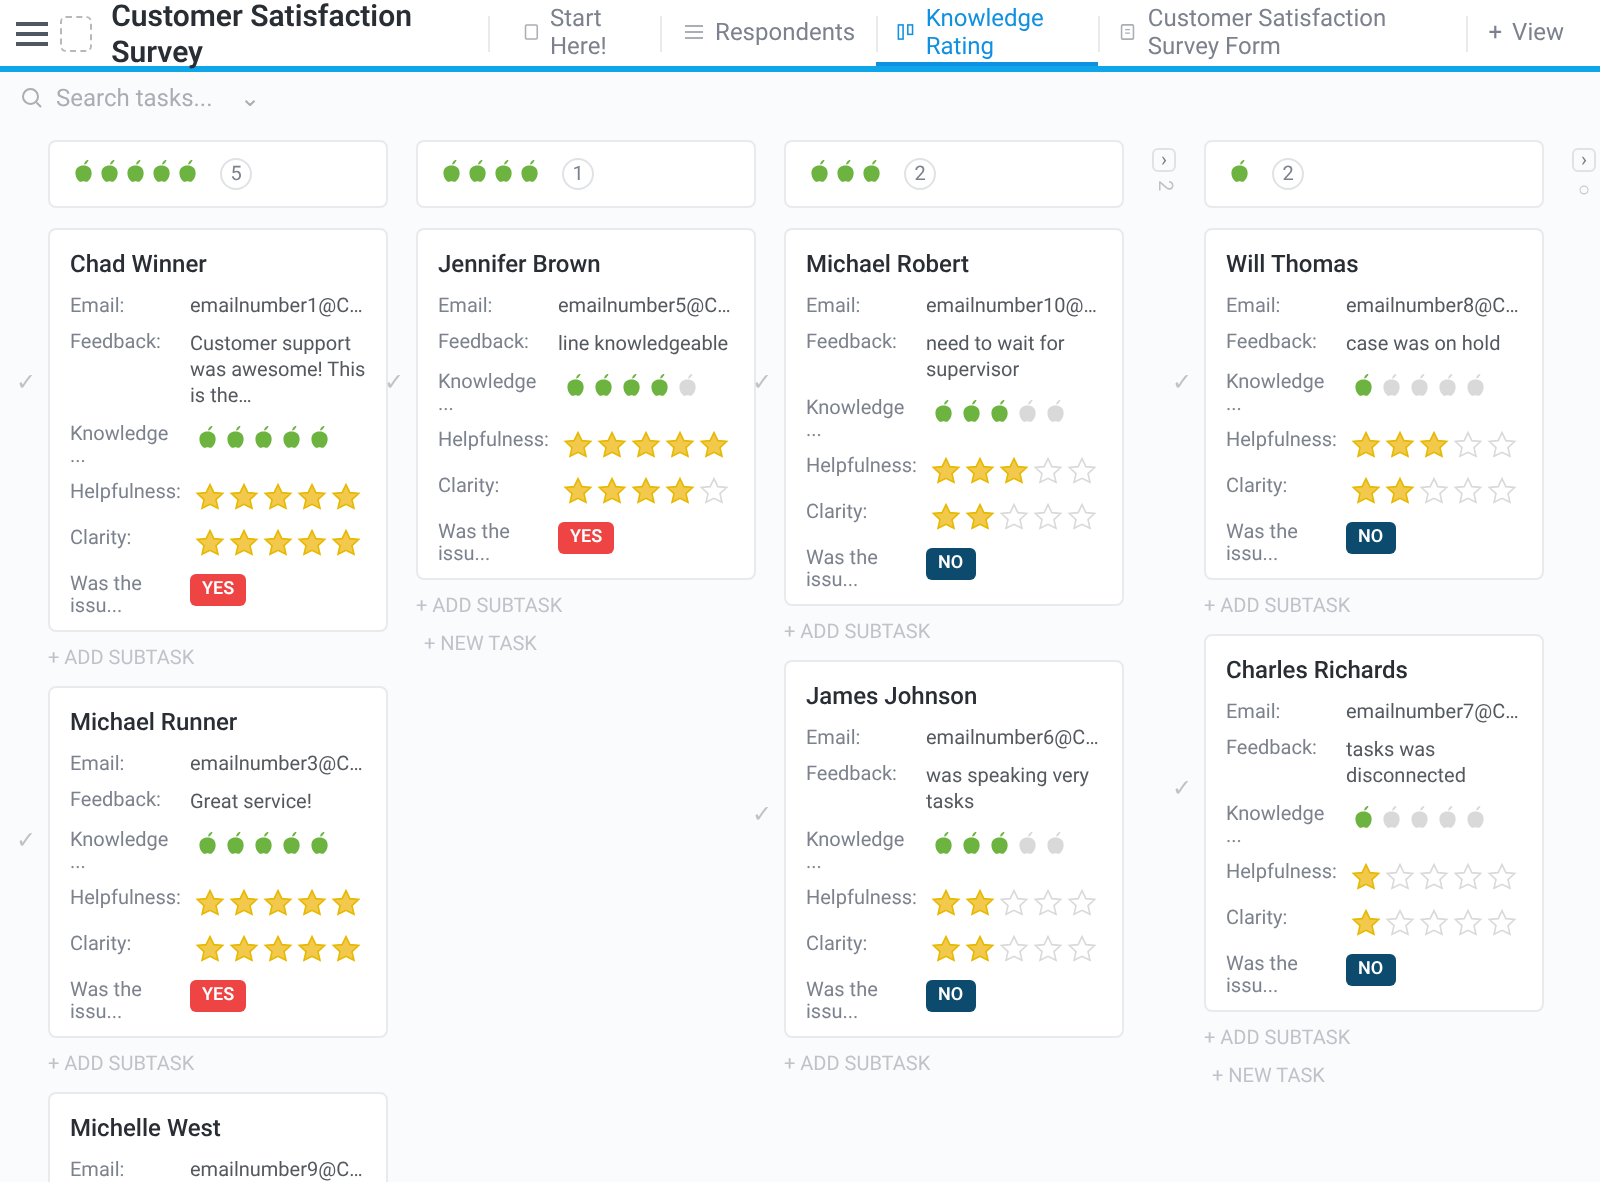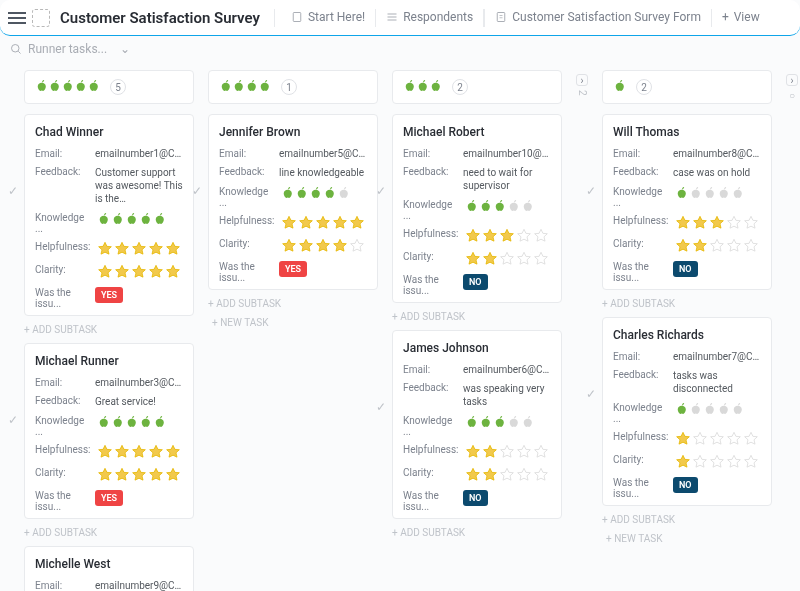--- a/index.html
+++ b/index.html
@@ -1,17 +1,17 @@
 <!DOCTYPE html>
 <html><head>
 <meta charset="utf-8">
 <style>
   * { box-sizing: border-box; margin: 0; padding: 0; }
   body { font-family: -apple-system, BlinkMacSystemFont, "Segoe UI", Roboto, sans-serif; font-size: 12px; color: #292d34; background: #fafbfc; width: 800px; height: 591px; overflow: hidden; }
-  .topbar { display: flex; align-items: center; height: 36px; padding: 0 8px; background: #fff; border-bottom: 1px solid #0ea5e9; gap: 6px; border-radius: 10px; }
+  .topbar { display: flex; align-items: center; height: 36px; padding: 0 8px; background: #fff; border-bottom: 3px solid #0ea5e9; gap: 6px; }
   .burger { width: 18px; display: flex; flex-direction: column; gap: 3px; cursor: pointer; }
   .burger span { height: 2px; background: #4f5762; }
   .hex { width: 18px; height: 18px; border: 1.5px dashed #b8b8b8; border-radius: 3px; }
   .page-title { font-size: 15px; font-weight: 600; color: #292d34; margin-left: 4px; margin-right: 8px; }
   .tabs { display: flex; align-items: center; gap: 0; height: 100%; }
   .tab { display: flex; align-items: center; gap: 5px; padding: 0 10px; height: 100%; color: #7c828d; font-size: 12px; cursor: pointer; border-bottom: 2px solid transparent; }
   .tab.active { color: #1090e0; border-bottom-color: #1090e0; }
   .tab .ticon { width: 12px; height: 12px; }
   .tab-sep { width: 1px; height: 18px; background: #e8eaed; }
   .searchbar { padding: 6px 10px; display: flex; align-items: center; gap: 6px; }
@@ -65,20 +65,27 @@
       <span>Start Here!</span>
     </div>
     <div class="tab-sep"></div>
     <div class="tab">
       <svg class="ticon" viewBox="0 0 16 16">
           <path d="M2 4h12M2 8h12M2 12h12" stroke="#a9adb4" stroke-width="1.3"></path>
         </svg>
       <span>Respondents</span>
     </div>
     <div class="tab-sep"></div>
+    <div class="tab active">
+      <svg class="ticon" viewBox="0 0 16 16">
+          <rect x="2" y="2" width="4" height="12" fill="none" stroke="#1090e0" stroke-width="1.3"></rect>
+          <rect x="10" y="2" width="4" height="8" fill="none" stroke="#1090e0" stroke-width="1.3"></rect>
+        </svg>
+      <span>Knowledge Rating</span>
+    </div>
     <div class="tab-sep"></div>
     <div class="tab">
       <svg class="ticon" viewBox="0 0 16 16">
           <rect x="3" y="2" width="10" height="12" rx="1" fill="none" stroke="#a9adb4" stroke-width="1.3"></rect>
           <path d="M6 6h4M6 9h4" stroke="#a9adb4"></path>
         </svg>
       <span>Customer Satisfaction Survey Form</span>
     </div>
     <div class="tab-sep"></div>
     <div class="tab">
@@ -87,21 +94,21 @@
     </div>
   </div>
 </div>
 
 <div class="searchbar">
   <div class="search">
     <svg width="12" height="12" viewBox="0 0 16 16">
         <circle cx="7" cy="7" r="5" fill="none" stroke="#a9adb4" stroke-width="1.3"></circle>
         <path d="M11 11l3 3" stroke="#a9adb4" stroke-width="1.3"></path>
       </svg>
-    <span>Runner tasks...</span>
+    <span>Search tasks...</span>
     <span class="chev">⌄</span>
   </div>
 </div>
 
 <div class="board">
 
   <div class="col">
     <div class="col-header">
       <span class="apples"><svg viewBox="0 0 24 24" width="13" height="13">
             <path fill="#6db33f" d="M16 4c-1 2-3 2-3 2s.2-2.5 2-3.5C16 1.7 17 2 17 2s0 1-1 2zM12 7c-3 0-7 2-7 7 0 4 3 8 5 8 1 0 1.5-.6 2.5-.6s1.5.6 2.5.6c2 0 5-4 5-8 0-5-4-7-7-7z"></path>

